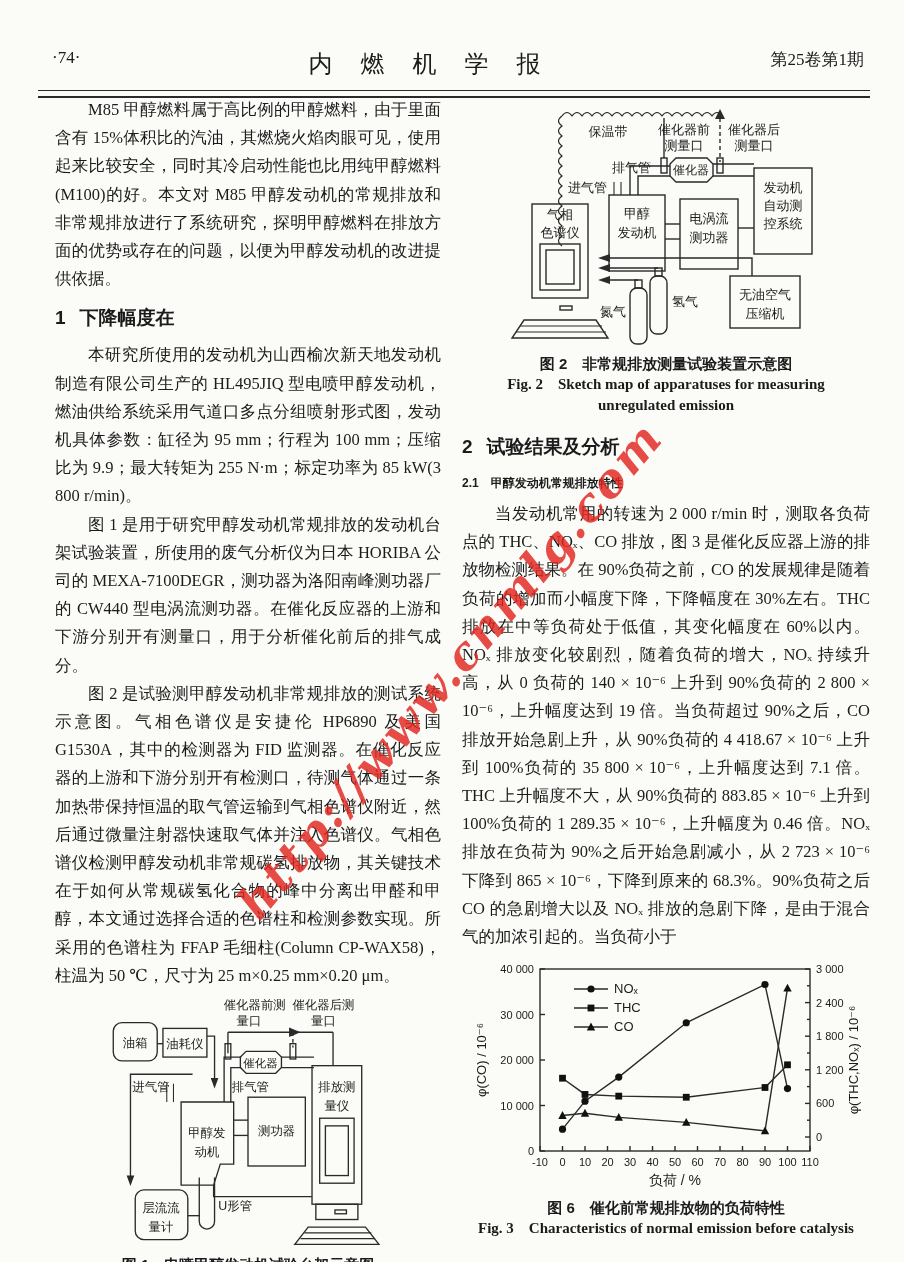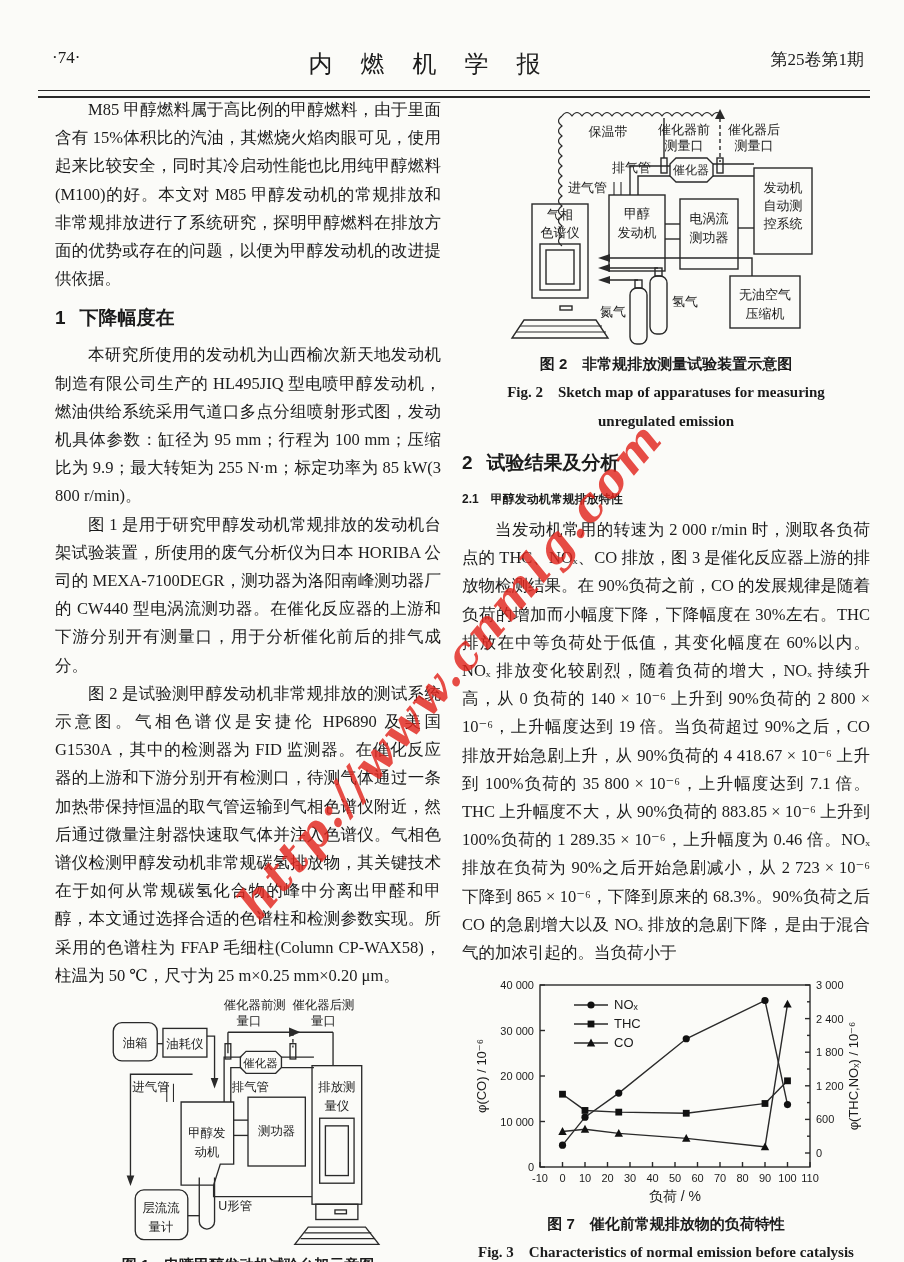--- a/index.html
+++ b/index.html
@@ -33,21 +33,21 @@
     display:flex;gap:12px;line-height:26px;text-align:left;
   }
   .figure{margin-top:4px;text-align:center;}
   .fig-svg{display:block;margin:0 auto;}
   .cap-cn{
     font-family:"Liberation Sans","DejaVu Sans",sans-serif;
     font-weight:700;font-size:15px;line-height:21px;text-indent:0;margin:2px 0 0 0;
   }
   .cap-en{
     font-family:"Liberation Serif","DejaVu Serif",serif;
-    font-weight:700;font-size:15px;line-height:21px;text-align:center;text-indent:0;margin:8px;
+    font-weight:700;font-size:15px;line-height:21px;text-align:center;text-indent:0;margin:0;
   }
   svg text{font-family:"Liberation Sans","DejaVu Sans",sans-serif;fill:#1b1b1b;}
   svg .lbl{font-size:13px;}
   svg .lbl-s{font-size:12px;}
   svg line,svg polyline,svg path,svg rect.box,svg polygon.box{
     stroke:#2a2a2a;fill:none;stroke-width:1.4;
   }
   svg .thin{stroke-width:1.1;}
   svg .arrow{fill:#2a2a2a;stroke:none;}
   .watermark{
@@ -311,20 +311,20 @@
         <line x1="112" y1="34" x2="146" y2="34" stroke="#111" stroke-width="1.4"></line>
         <circle cx="129" cy="34" r="3.6" fill="#111"></circle>
         <text x="152" y="38" font-size="13" fill="#1b1b1b">NOₓ</text>
         <line x1="112" y1="53" x2="146" y2="53" stroke="#111" stroke-width="1.4"></line>
         <rect x="125.6" y="49.6" width="6.8" height="6.8" fill="#111"></rect>
         <text x="152" y="57" font-size="13" fill="#1b1b1b">THC</text>
         <line x1="112" y1="72" x2="146" y2="72" stroke="#111" stroke-width="1.4"></line>
         <polygon points="129,67.6 124.8,75.4 133.2,75.4" fill="#111"></polygon>
         <text x="152" y="76" font-size="13" fill="#1b1b1b">CO</text>
       </svg>
-    <p class="cap-cn">图 7　催化前常规排放物的负荷特性</p>
+    <p class="cap-cn">图 6　催化前常规排放物的负荷特性</p>
     <p class="cap-en">Fig. 3　Characteristics of normal emission before catalysis</p>
   </div>
 </div>
 
 <div class="watermark">
   <span id="wm-text" style="color: rgb(226, 38, 30);">http://www.cnmlg.com</span>
 </div>
 
 </body></html>

